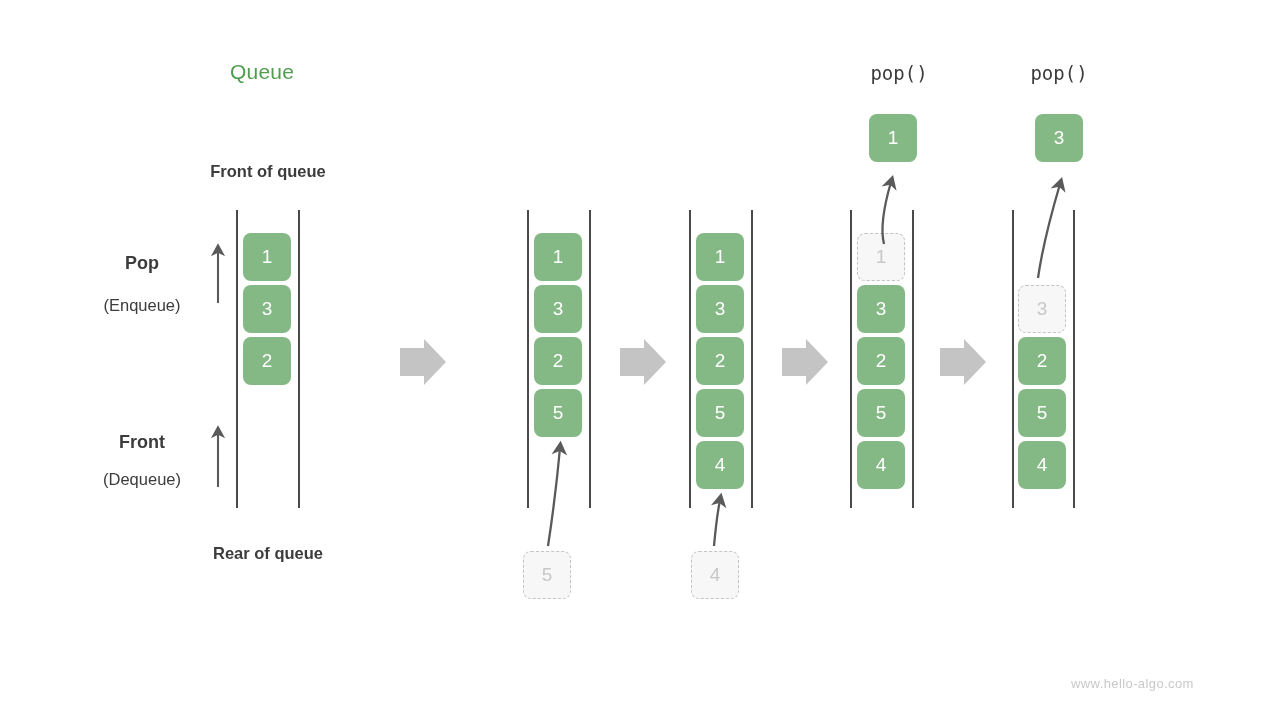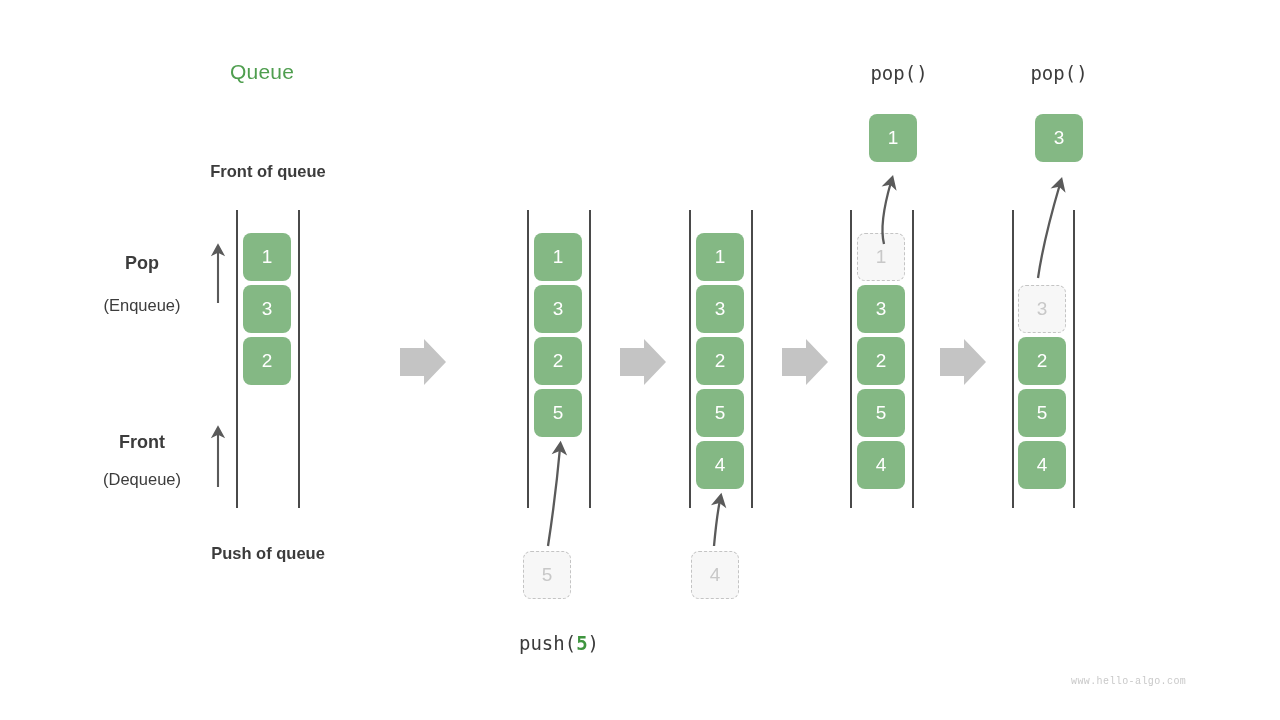--- a/index.html
+++ b/index.html
@@ -29,22 +29,22 @@
   .side-sub{
     font-size:16.5px;font-weight:normal;color:#3c3c3c;
     white-space:nowrap;text-align:center;
   }
   .op-label{
     font-family:"DejaVu Sans Mono","Liberation Mono",monospace;
     font-size:19px;color:#3c3c3c;white-space:nowrap;text-align:center;
   }
   .op-label .arg{color:#3f953f;font-weight:bold;}
   .watermark{
-    font-family:Liberation Mono, monospace;
-    font-size:10px;color:#c9c9c9;letter-spacing:0.4px;white-space:nowrap;
+    font-family:Liberation Sans, sans-serif;
+    font-size:13px;color:#c9c9c9;letter-spacing:0.4px;white-space:nowrap;
   }
 
   
   .rail{
     width:1.6px;background:#4a4a4a;
   }
 
   
   .cell{
     width:48px;height:48px;border-radius:8px;
@@ -68,21 +68,21 @@
 </style>
 </head>
 <body>
 
 <div id="stage">
 
   <div class="abs title-queue" style="left:230px;top:60px;">Queue</div>
 
   <div class="abs hdr-label" style="left:168px;top:162px;width:200px;">Front of queue</div>
 
-  <div class="abs hdr-label" style="left:168px;top:544px;width:200px;">Push of queue</div>
+  <div class="abs hdr-label" style="left:168px;top:544px;width:200px;">Rear of queue</div>
 
   <div class="abs side-label" style="left:78px;top:253px;width:128px;">Pop</div>
   <div class="abs side-sub" style="left:78px;top:296px;width:128px;">(Enqueue)</div>
 
   <div class="abs side-label" style="left:78px;top:432px;width:128px;">Front</div>
   <div class="abs side-sub" style="left:78px;top:470px;width:128px;">(Dequeue)</div>
 
   <div class="abs watermark" style="left:1071px;top:676px;">www.hello-algo.com</div>
 
   <div class="abs rail" style="left:236px;top:210px;height:298px;"></div>
@@ -95,23 +95,20 @@
   <div class="abs rail" style="left:527px;top:210px;height:298px;"></div>
   <div class="abs rail" style="left:589px;top:210px;height:298px;"></div>
 
   <div class="abs cell" style="left:534px;top:233px;">1</div>
   <div class="abs cell" style="left:534px;top:285px;">3</div>
   <div class="abs cell" style="left:534px;top:337px;">2</div>
   <div class="abs cell" style="left:534px;top:389px;">5</div>
 
   <div class="abs cell ghost free" style="left:523px;top:551px;">5</div>
 
-  <div class="abs op-label" style="left:459px;top:632px;width:200px;">
-    <span>push(</span><span class="arg">5</span><span>)</span>
-  </div>
 
   <div class="abs rail" style="left:689px;top:210px;height:298px;"></div>
   <div class="abs rail" style="left:751px;top:210px;height:298px;"></div>
 
   <div class="abs cell" style="left:696px;top:233px;">1</div>
   <div class="abs cell" style="left:696px;top:285px;">3</div>
   <div class="abs cell" style="left:696px;top:337px;">2</div>
   <div class="abs cell" style="left:696px;top:389px;">5</div>
   <div class="abs cell" style="left:696px;top:441px;">4</div>
 

